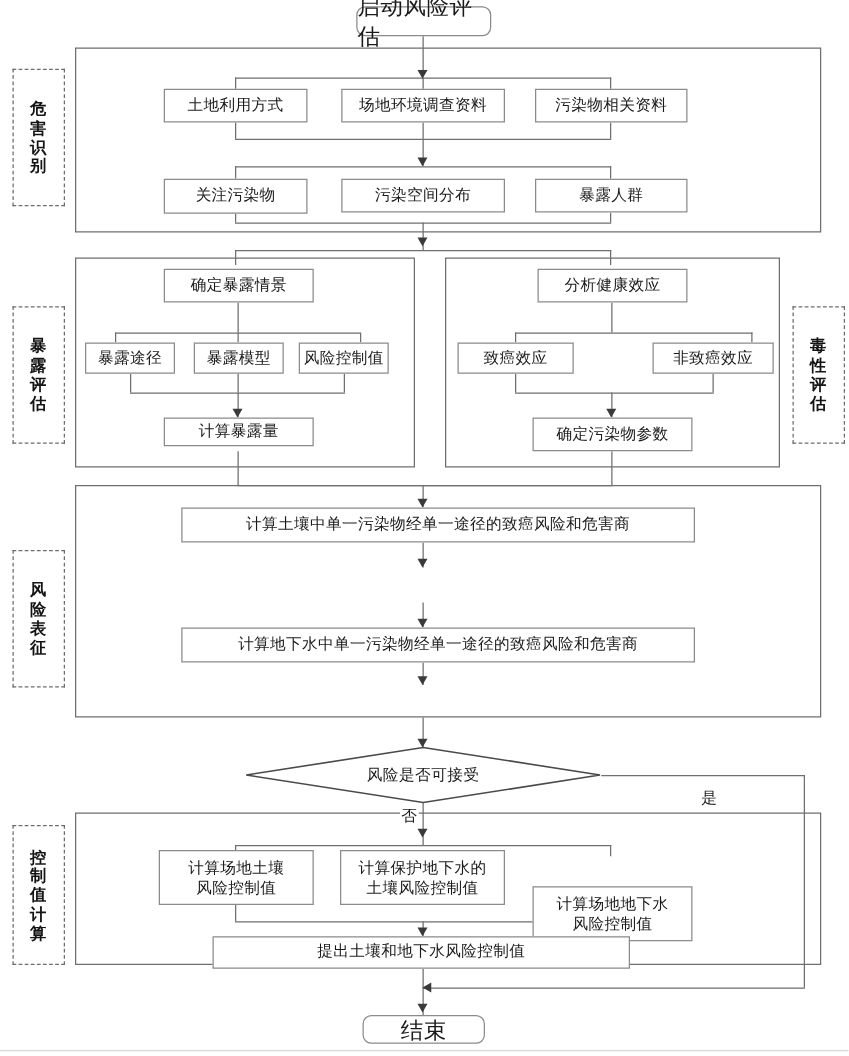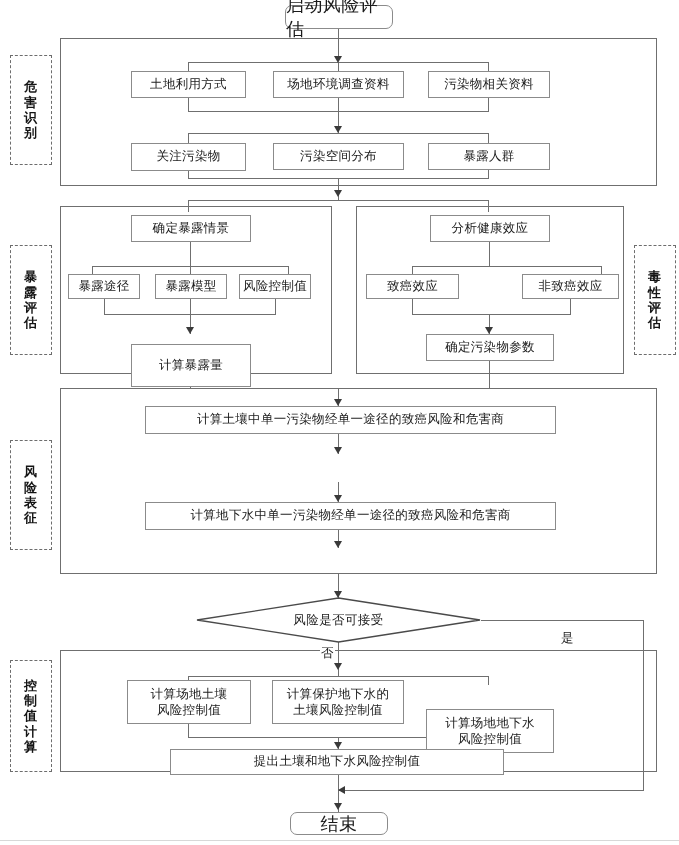--- a/index.html
+++ b/index.html
@@ -239,21 +239,21 @@
   </div>
 
   <div class="ln v" style="left:104px; top:299px; height:15px;"></div>
   <div class="ln v" style="left:190px; top:299px; height:15px;"></div>
   <div class="ln v" style="left:275px; top:299px; height:15px;"></div>
   <div class="ln h" style="left:104px; top:314px; width:172px;"></div>
 
   <div class="ln v" style="left:190px; top:314px; height:20px;"></div>
   <div class="arrow-down" style="left:186px; top:327px;"></div>
 
-  <div class="box" style="left:131px; top:344px; width:120px; height:43px;">
+  <div class="box" style="left:131px; top:334px; width:120px; height:23px;">
     <span>计算暴露量</span>
   </div>
 
   <div class="ln v" style="left:190px; top:361px; height:27px;"></div>
 
   <div class="stage-label" style="left:634px; top:245px; width:42px; height:110px;">
     <span>毒</span>
     <span>性</span>
     <span>评</span>
     <span>估</span>

